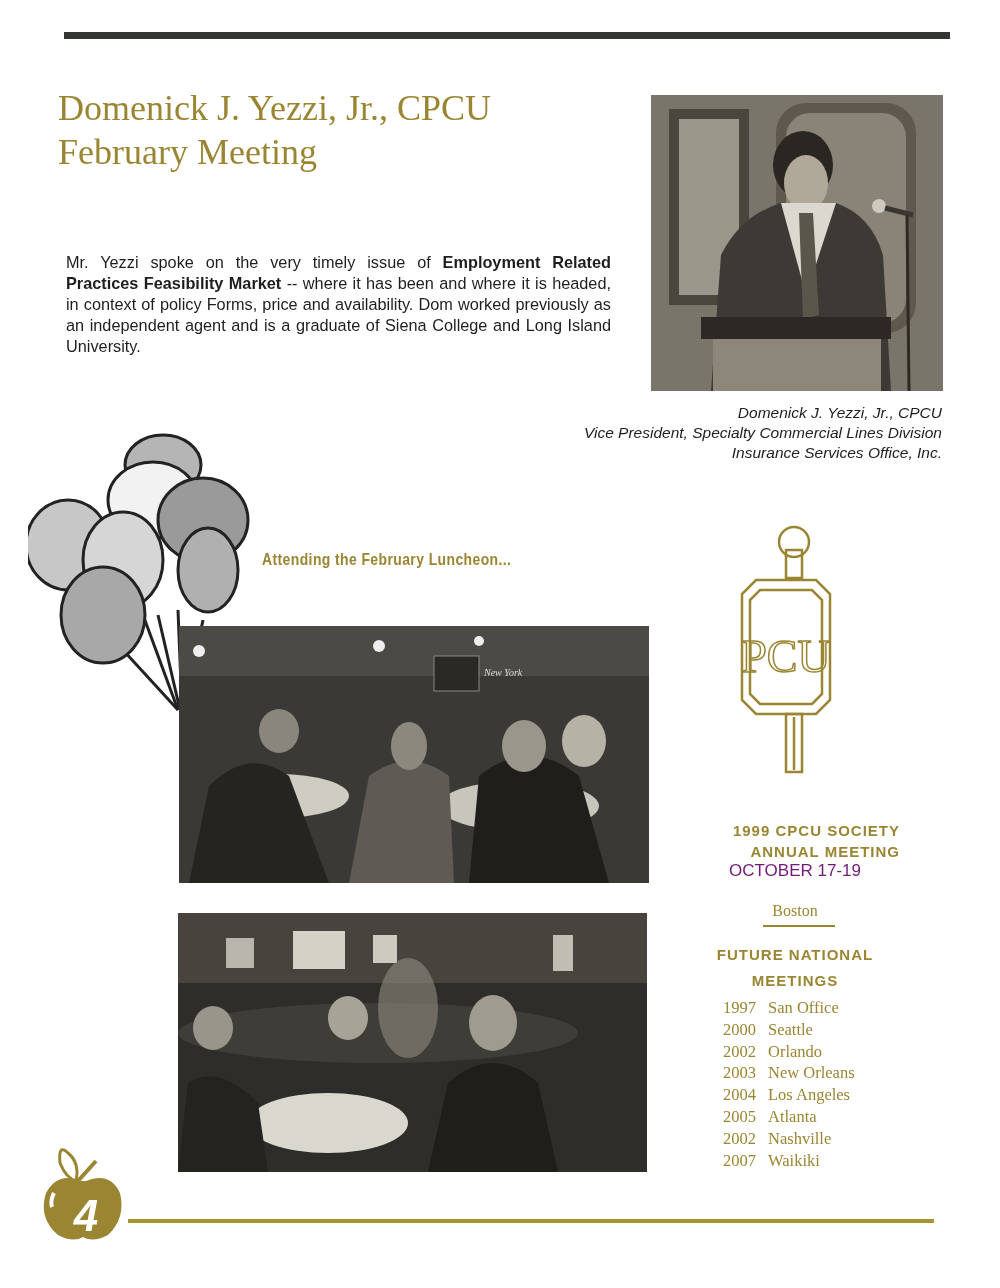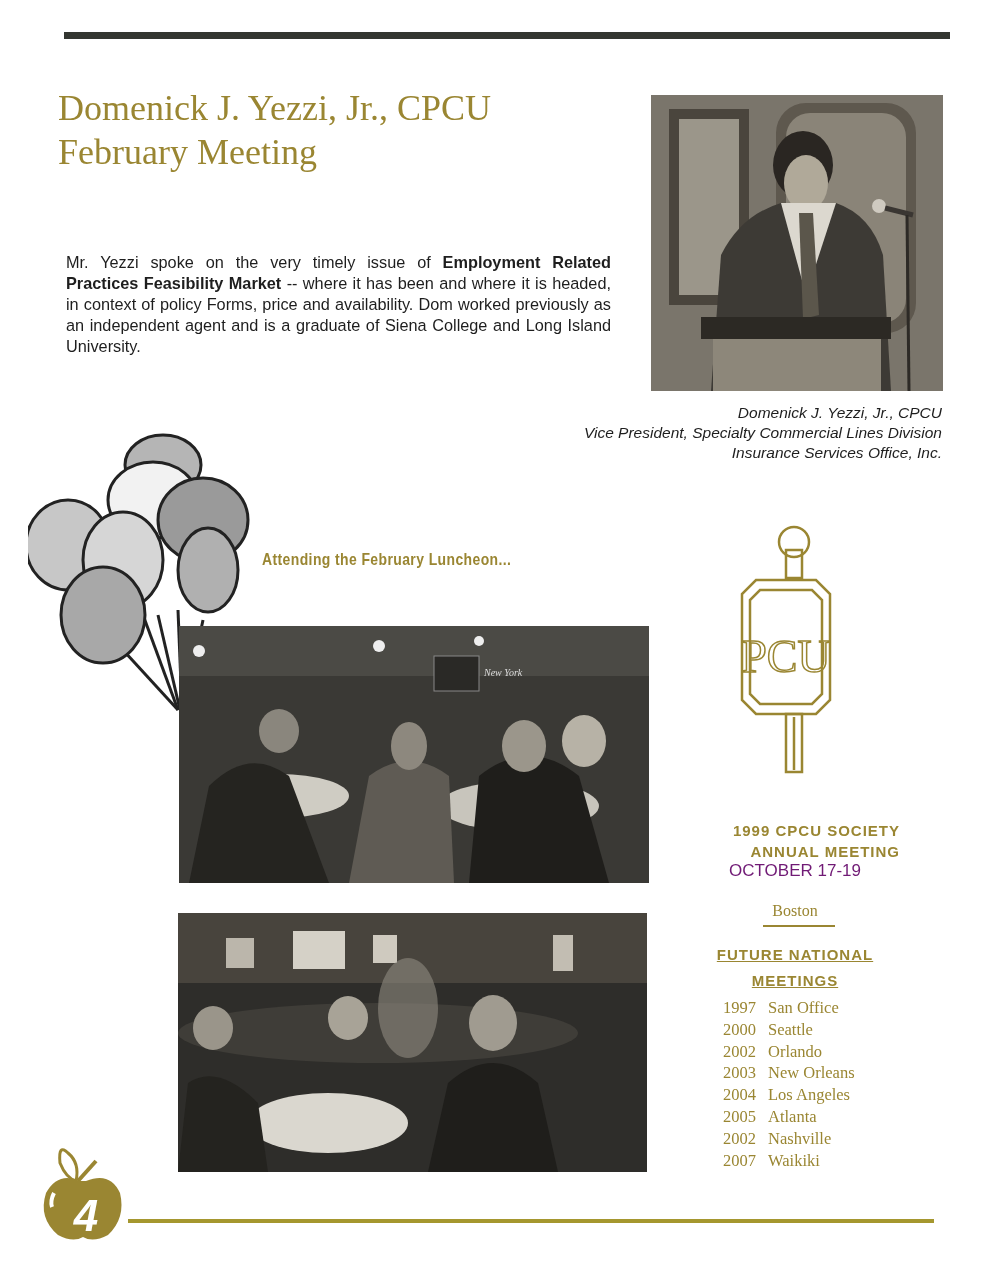--- a/index.html
+++ b/index.html
@@ -149,21 +149,21 @@
   </svg>
 </div>
 
 <div class="abs side side-h" style="top:820px;text-align:right;">
   <div>1999 CPCU SOCIETY</div>
   <div>ANNUAL MEETING</div>
 </div>
 <div class="abs side side-date" style="top:860px;">OCTOBER 17-19</div>
 <div class="abs side side-city" style="top:866px;margin-top:36px;">Boston</div>
 <div class="abs side-rule"></div>
-<div class="abs side side-h" style="top:942px; line-height:26px;text-decoration:underline;">
+<div class="abs side side-h" style="top:942px; line-height:26px;">
   <div>FUTURE NATIONAL</div>
   <div>MEETINGS</div>
 </div>
 
 <div class="abs meetings">
   <div class="row"><span class="yr">1997</span><span>San Office</span></div>
   <div class="row"><span class="yr">2000</span><span>Seattle</span></div>
   <div class="row"><span class="yr">2002</span><span>Orlando</span></div>
   <div class="row"><span class="yr">2003</span><span>New Orleans</span></div>
   <div class="row"><span class="yr">2004</span><span>Los Angeles</span></div>

